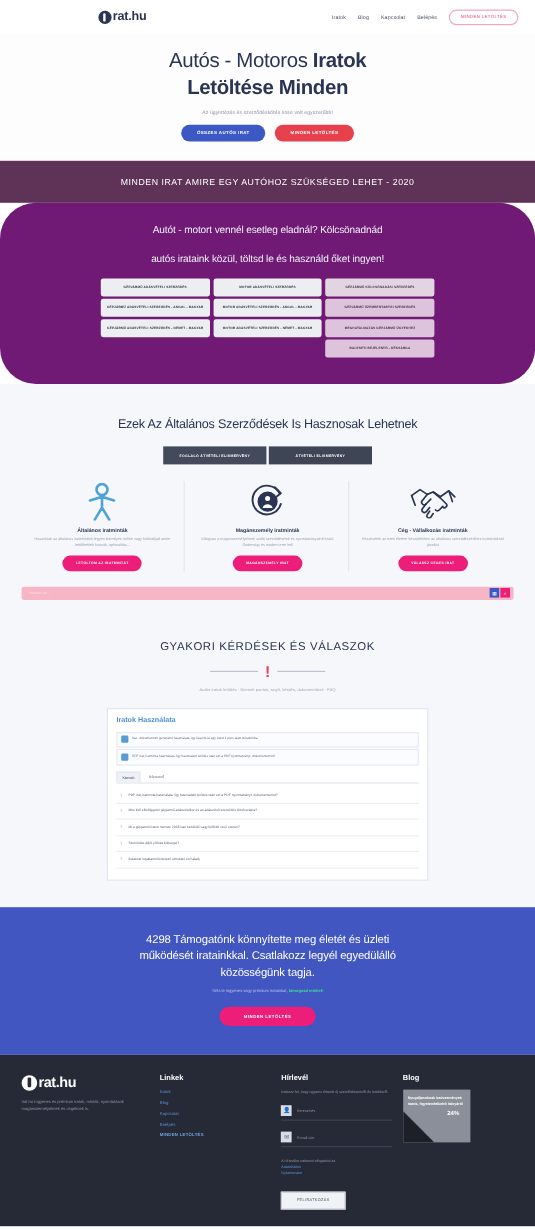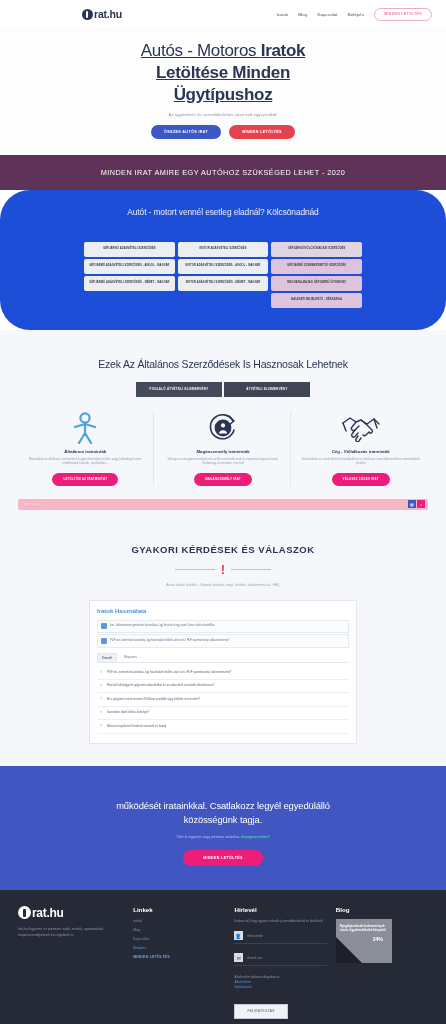--- a/index.html
+++ b/index.html
@@ -73,21 +73,20 @@
     background: #fdfdfe;
     padding: 12px 20px 16px;
     text-align: center;
   }
   .hero h1 {
     font-size: 17px;
     line-height: 1.28;
     color: #2b3553;
     font-weight: 400;
     letter-spacing: -0.3px;
-    text-decoration: underline;
   }
   .hero h1 b { font-weight: bold; }
   .hero-sub {
     margin-top: 7px;
     font-size: 4.2px;
     color: #8a90a6;
     letter-spacing: .1px;
   }
   .hero-buttons {
     margin-top: 8px;
@@ -116,21 +115,21 @@
     text-align: center;
   }
   .banner-text {
     color: #ffffff;
     font-size: 7.3px;
     letter-spacing: .45px;
   }
 
   
   .docs-section {
-    background: #1d4ed8;
+    background: #701a75;
     padding: 16px 18px 22px;
     text-align: center;
     border-radius: 30px;
   }
   .docs-lead {
     color: #eef0f4;
     font-size: 8.4px;
     line-height: 1.45;
     font-weight: 400;
     letter-spacing: -0.1px;
@@ -268,21 +267,21 @@
   
   .faq {
     background: #f6f7fb;
     padding: 14px 18px 22px;
     text-align: center;
   }
   .faq h2 {
     font-size: 9.5px;
     color: #2b3553;
     letter-spacing: .5px;
-    font-weight: 700;
+    font-weight: 400;
   }
   .faq-divider {
     margin: 8px auto 0;
     display: flex;
     align-items: center;
     justify-content: center;
     gap: 6px;
     width: 120px;
   }
   .faq-divider .line {
@@ -531,37 +530,37 @@
     <a class="nav-link" href="#">Kapcsolat</a>
     <a class="nav-link" href="#">Belépés</a>
     <span class="nav-cta">MINDEN LETÖLTÉS</span>
   </nav>
 </header>
 
 <section class="hero">
   <h1>
     <span>Autós - Motoros </span><b>Iratok</b><br>
     <b>Letöltése Minden</b><br>
-    <b>Ügytípushoz</b>
   </h1>
   <div class="hero-sub">Az ügyintézés és szerződéskötés sose volt egyszerűbb!</div>
   <div class="hero-buttons">
     <button class="btn btn-blue">ÖSSZES AUTÓS IRAT</button>
     <button class="btn btn-red">MINDEN LETÖLTÉS</button>
   </div>
 </section>
 
 <section class="banner">
   <div class="banner-text">MINDEN IRAT AMIRE EGY AUTÓHOZ SZÜKSÉGED LEHET - 2020</div>
 </section>
 
 <section class="docs-section">
   <div class="docs-lead">
     <span>Autót - motort vennél esetleg eladnál? Kölcsönadnád</span><br>
     <br>
+    <span>autós irataink közül, töltsd le és használd őket ingyen!</span>
   </div>
   <div class="docs-grid" id="docs-grid">
       <div class="doc-btn doc-white">GÉPJÁRMŰ ADÁSVÉTELI SZERZŐDÉS</div>
       <div class="doc-btn doc-white">MOTOR ADÁSVÉTELI SZERZŐDÉS</div>
       <div class="doc-btn doc-pale">GÉPJÁRMŰ KÖLCSÖNADÁSI SZERZŐDÉS</div>
       <div class="doc-btn doc-white">GÉPJÁRMŰ ADÁSVÉTELI SZERZŐDÉS - ANGOL - MAGYAR</div>
       <div class="doc-btn doc-white">MOTOR ADÁSVÉTELI SZERZŐDÉS - ANGOL - MAGYAR</div>
       <div class="doc-btn doc-pink">GÉPJÁRMŰ ÜZEMBENTARTÓI SZERZŐDÉS</div>
       <div class="doc-btn doc-white">GÉPJÁRMŰ ADÁSVÉTELI SZERZŐDÉS - NÉMET - MAGYAR</div>
       <div class="doc-btn doc-white">MOTOR ADÁSVÉTELI SZERZŐDÉS - NÉMET - MAGYAR</div>
@@ -680,21 +679,21 @@
         <div class="faq-q">
           <span class="faq-q-icon">?</span>
           <span>Bolasvat ingatlanról kötelező utmutató és haladj</span>
         </div>
       </div>
   </div>
 </section>
 
 <section class="cta">
   <div class="cta-text">
-    <br>
+    <span>4298 Támogatónk könnyítette meg életét és üzleti</span><br>
     <span>működését iratainkkal. Csatlakozz legyél egyedülálló</span><br>
     <span>közösségünk tagja.</span>
   </div>
   <div class="cta-sub">
     <span>Tölts le ingyenes vagy prémium iratainkat, </span><b>támogasd minket!</b>
   </div>
   <button class="cta-btn">MINDEN LETÖLTÉS</button>
 </section>
 
 <footer class="footer">

